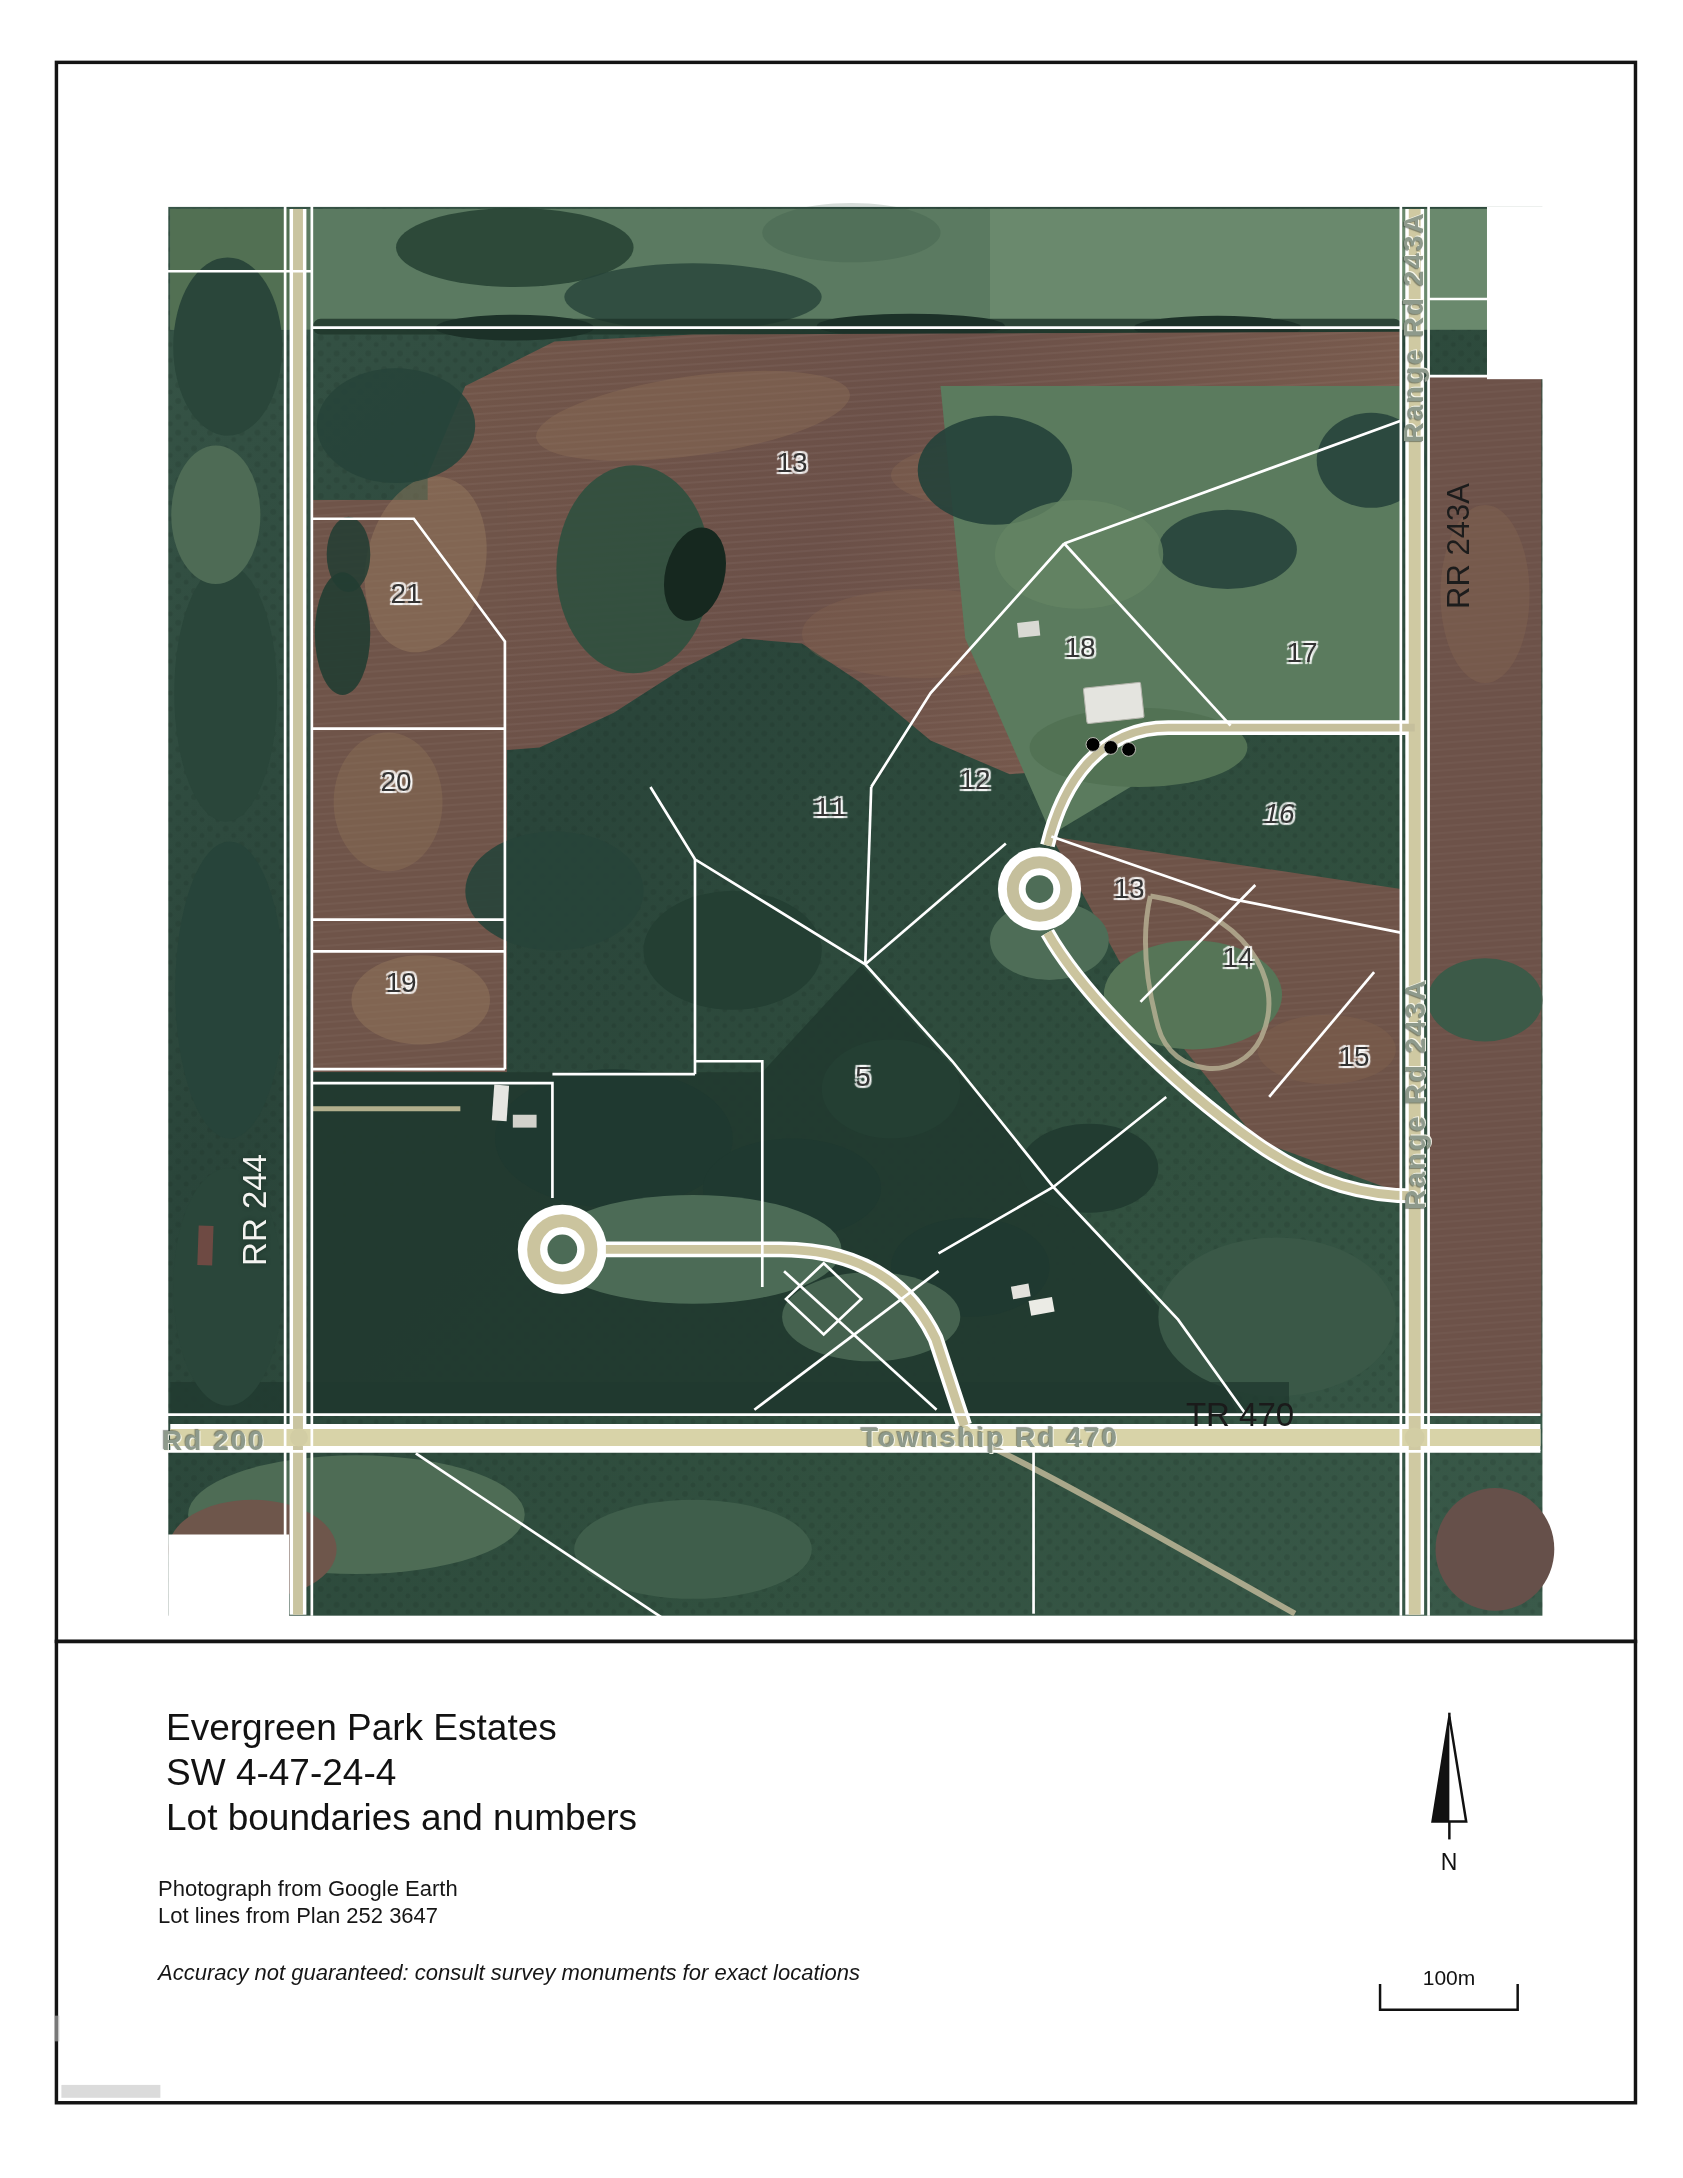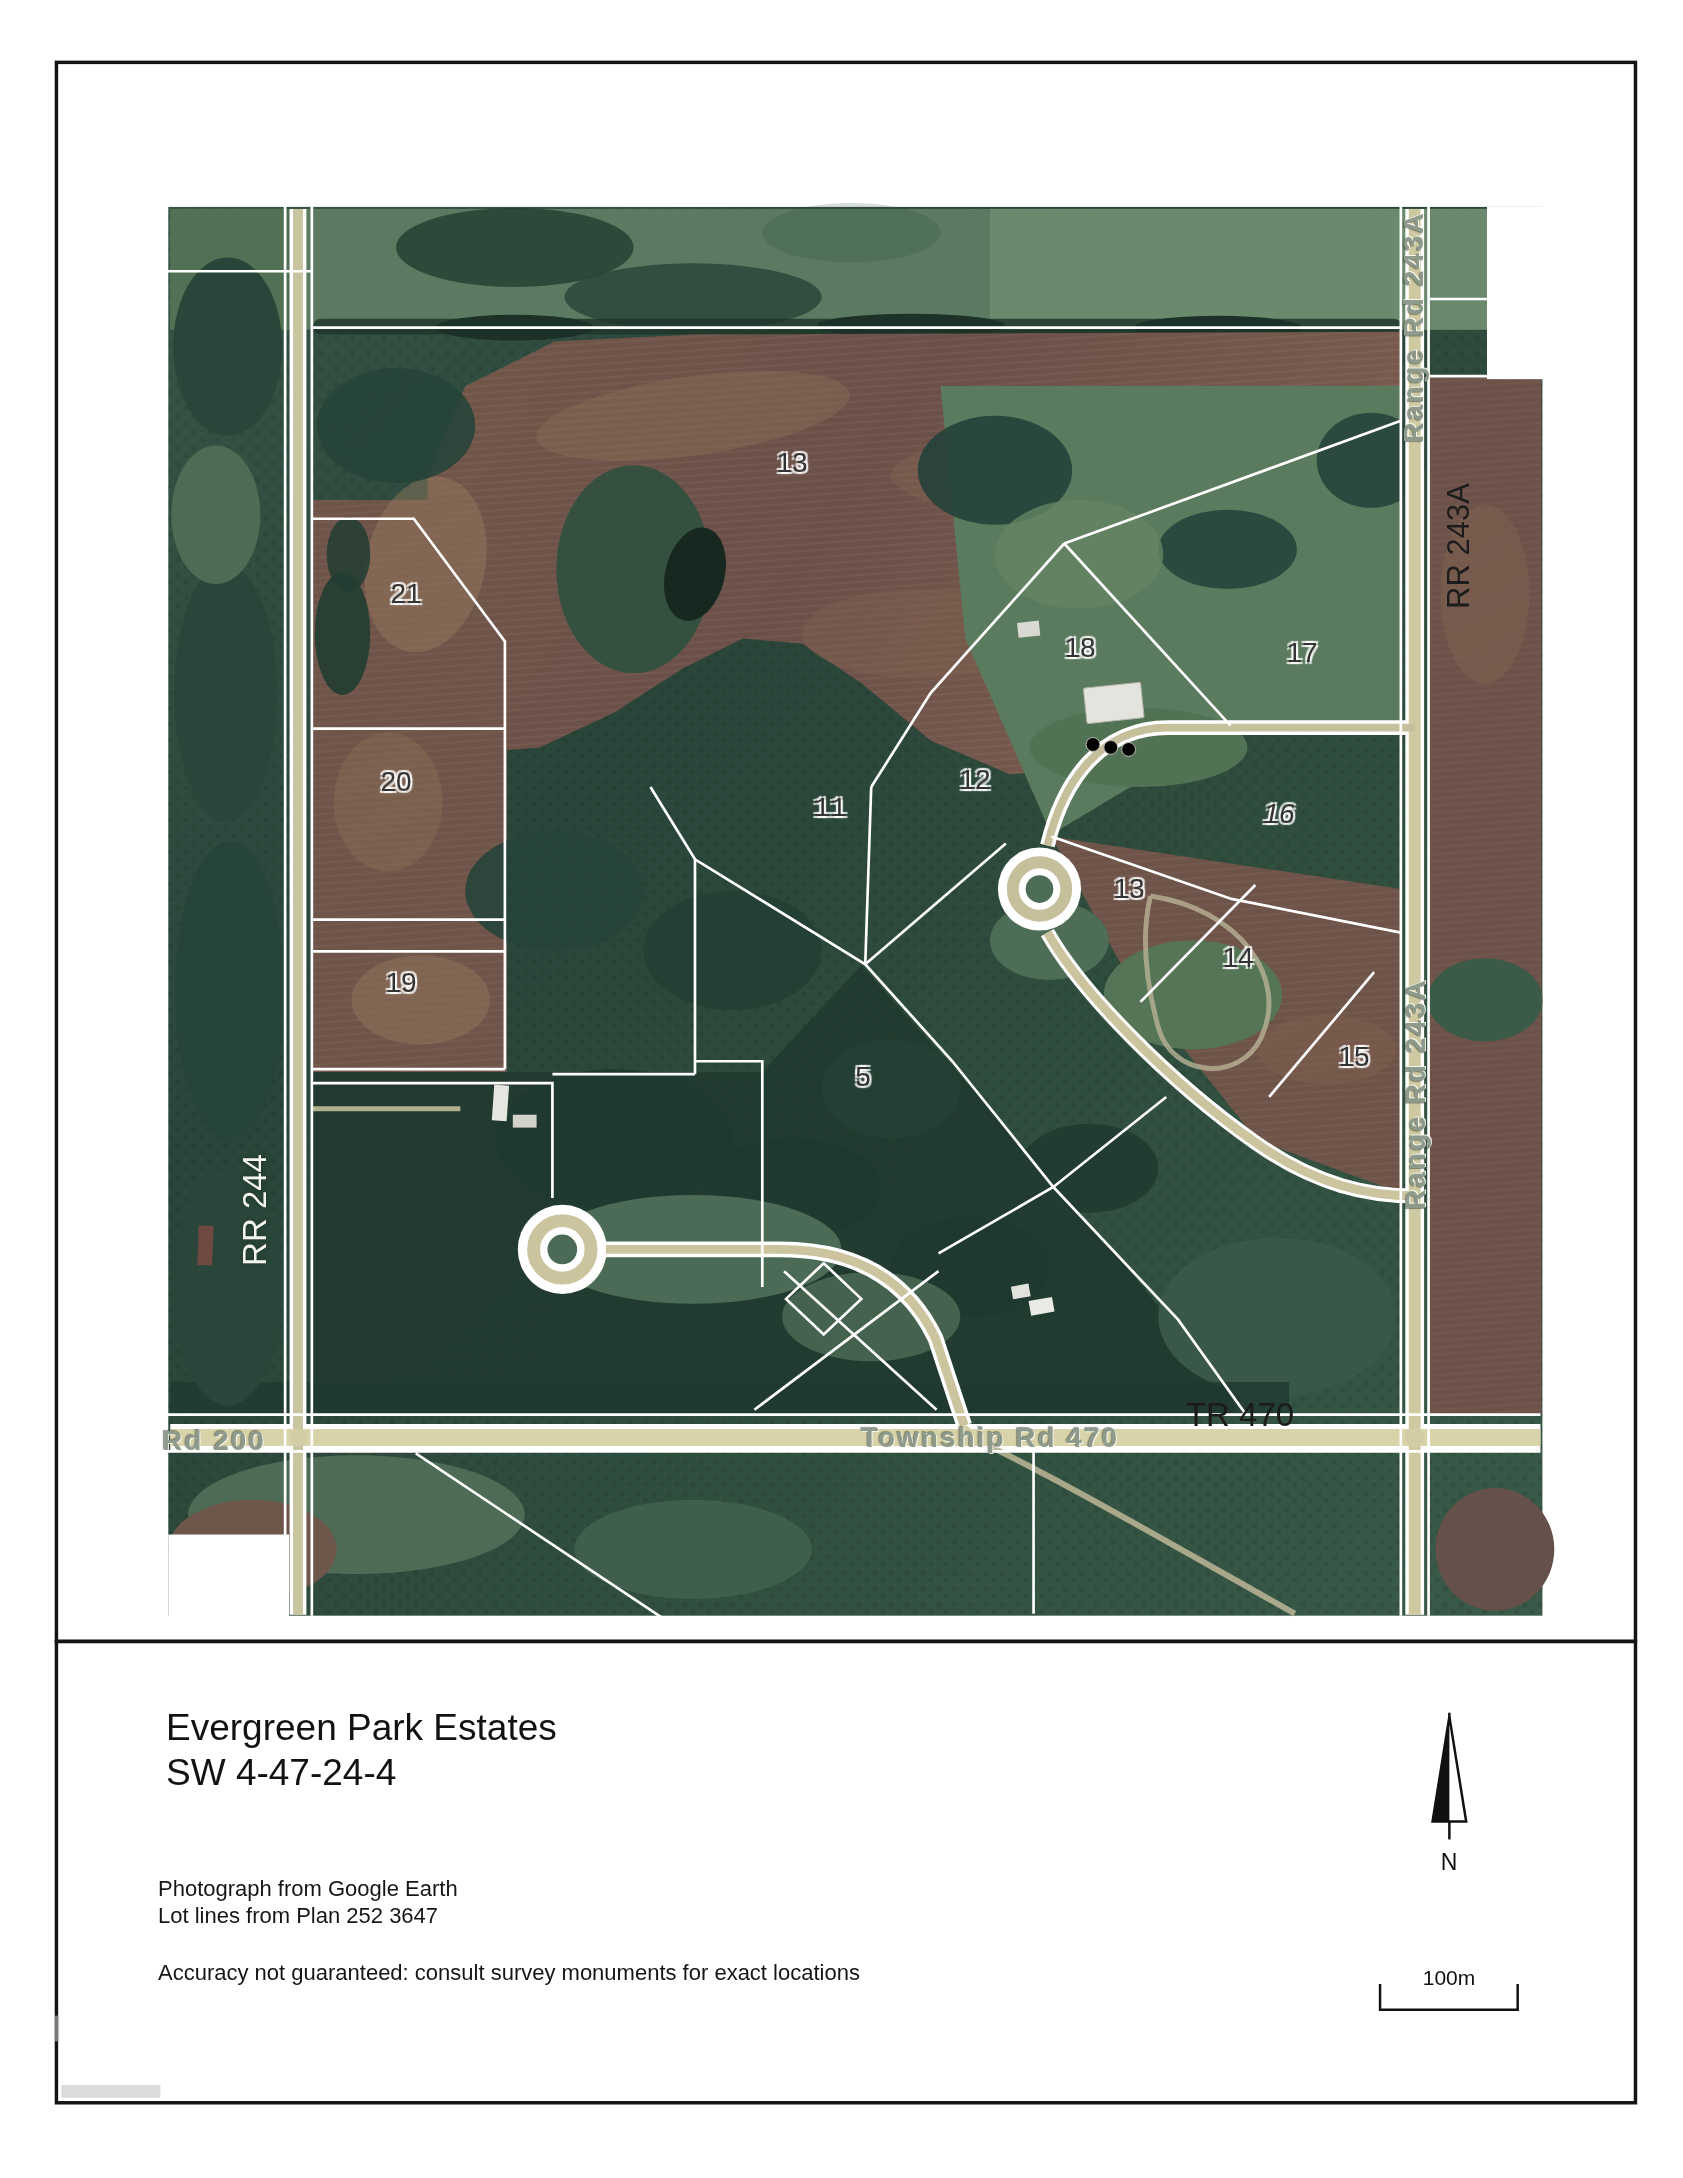--- a/index.html
+++ b/index.html
@@ -11,21 +11,21 @@
     text-shadow:-2px -2px 1px rgba(255,255,255,.85),2px -2px 1px rgba(255,255,255,.85),
                 -2px 2px 1px rgba(255,255,255,.85),2px 2px 1px rgba(255,255,255,.85);}
   .road-label{position:absolute;white-space:nowrap;}
   .road-label--white{font-size:33px;color:#f4f4f1;text-shadow:0 0 4px rgba(20,40,30,.7);}
   .road-label--black{font-size:31px;color:#1c1c1c;}
   .road-label--blacksm{font-size:33px;color:#1a1a1a;}
   .road-label--emboss{font-size:28px;font-weight:bold;letter-spacing:2px;color:#8e9a8c;
     text-shadow:1px 1px 0 rgba(250,250,240,.9),-1px -1px 1px rgba(60,70,60,.55);}
   .title-main{position:absolute;left:150px;top:1705px;font-size:37px;line-height:45px;color:#121212;margin-left:16px;}
   .title-src{position:absolute;left:158px;top:1875px;font-size:22px;line-height:27px;color:#161616;}
-  .title-disc{position:absolute;left:158px;top:1960px;font-size:22px;color:#161616;}
+  .title-disc{position:absolute;left:158px;top:1960px;font-size:22px;color:#161616;font-style:italic;}
   .north-n{position:absolute;left:1449px;top:1849px;transform:translateX(-50%);
     font-size:23px;color:#111;}
   .scale-txt{position:absolute;left:1449px;top:1966px;transform:translateX(-50%);
     font-size:21px;color:#111;}
 </style>
 </head>
 <body>
 
 <div class="page">
 
@@ -257,20 +257,21 @@
       <div class="road-label road-label--emboss" style="left: 1414px; top: 327px; transform: translate(-50%, -50%) rotate(-90deg);">Range Rd 243A</div>
       <div class="road-label road-label--emboss" style="left: 1416px; top: 1094px; transform: translate(-50%, -50%) rotate(-90deg);">Range Rd 243A</div>
       <div class="road-label road-label--emboss" style="left: 990px; top: 1438px; transform: translate(-50%, -50%);">Township Rd 470</div>
       <div class="road-label road-label--emboss" style="left: 214px; top: 1441px; transform: translate(-50%, -50%);">Rd 200</div>
       <div class="road-label road-label--blacksm" style="left: 1240px; top: 1415px; transform: translate(-50%, -50%);">TR 470</div>
     </div>
 
 <div class="title-main">
   <div>Evergreen Park Estates</div>
   <div>SW 4-47-24-4</div>
+  <div>Lot boundaries and numbers</div>
 </div>
 <div class="title-src">
   <div>Photograph from Google Earth</div>
   <div>Lot lines from Plan 252 3647</div>
 </div>
 <div class="title-disc">Accuracy not guaranteed: consult survey monuments for exact locations</div>
 <div class="north-n">N</div>
 <div class="scale-txt">100m</div>
 
 </div>

